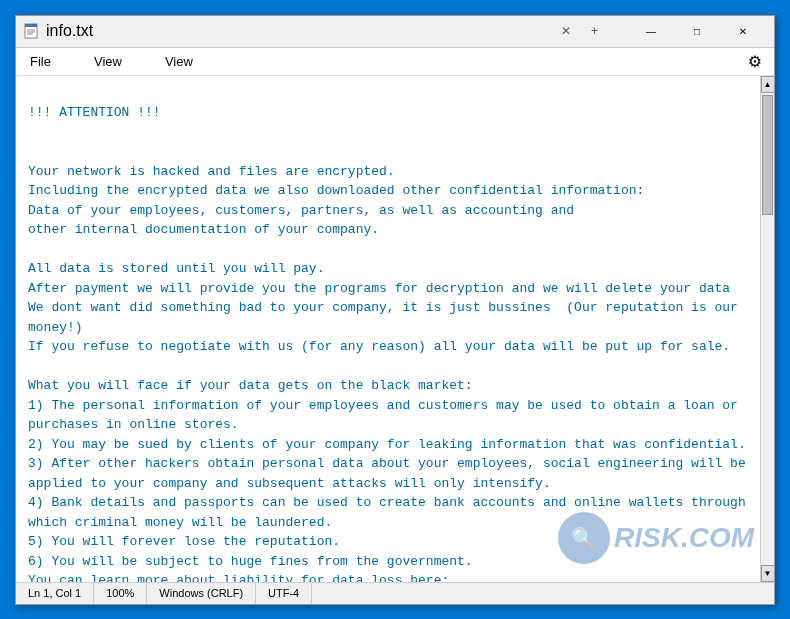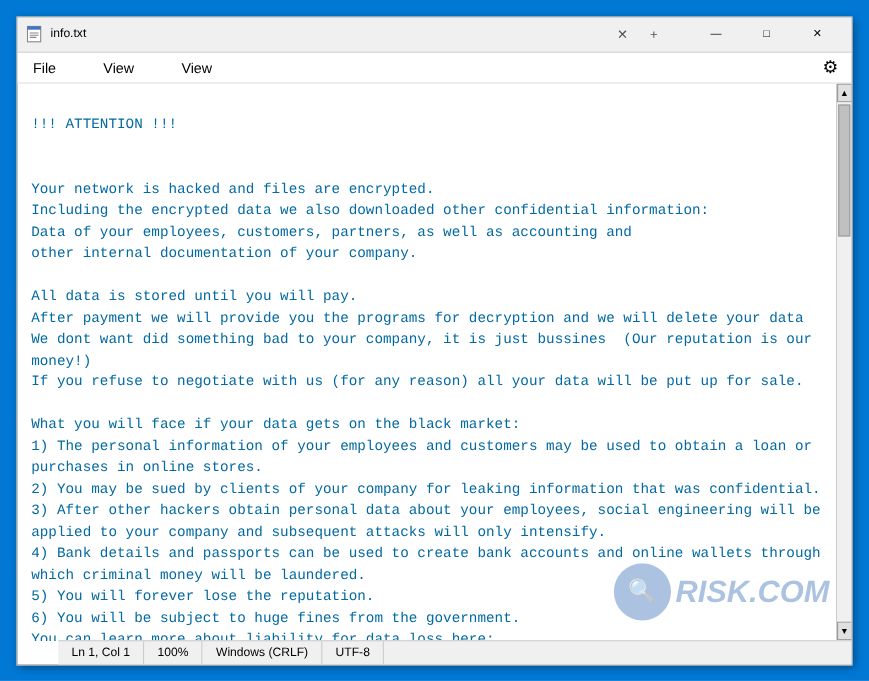--- a/index.html
+++ b/index.html
@@ -33,21 +33,21 @@
       user-select: none;
     }
     .title-bar-icon {
       width: 16px;
       height: 16px;
       margin-right: 6px;
       flex-shrink: 0;
     }
     .title-bar-title {
       flex: 1;
-      font-size: 11px;
+      font-size: 16px;
       color: #000;
     }
     .title-bar-controls {
       display: flex;
       gap: 0;
     }
     .title-btn {
       width: 46px;
       height: 32px;
       border: none;
@@ -136,21 +136,20 @@
     .status-bar {
       height: 22px;
       background: #f0f0f0;
       border-top: 1px solid #ccc;
       display: flex;
       align-items: center;
       padding: 0 8px;
       font-size: 11px;
       color: #000;
       gap: 0;
-      margin-left: 37px;
     }
     .status-item {
       padding: 0 12px;
       border-right: 1px solid #ccc;
       height: 100%;
       display: flex;
       align-items: center;
     }
     .status-item:first-child { padding-left: 4px; }
     
@@ -234,21 +233,21 @@
         <div class="scrollbar-thumb"></div>
       </div>
       <div class="scrollbar-btn">▼</div>
     </div>
   </div>
 
   <div class="status-bar">
     <span class="status-item">Ln 1, Col 1</span>
     <span class="status-item">100%</span>
     <span class="status-item">Windows (CRLF)</span>
-    <span class="status-item">UTF-8</span>
+    <span class="status-item">UTF-4</span>
   </div>
 
   <div class="watermark">
     <div style="display:flex; align-items:center; gap:4px;">
       <div style="width:52px; height:52px; background:#1155aa; border-radius:50%; display:flex; align-items:center; justify-content:center; color:#fff; font-size:20px;">🔍</div>
       <span style="font-size:28px; font-weight:900; color:#1155aa; font-style:italic; font-family:Arial;">RISK.COM</span>
     </div>
   </div>
 </div>
 

